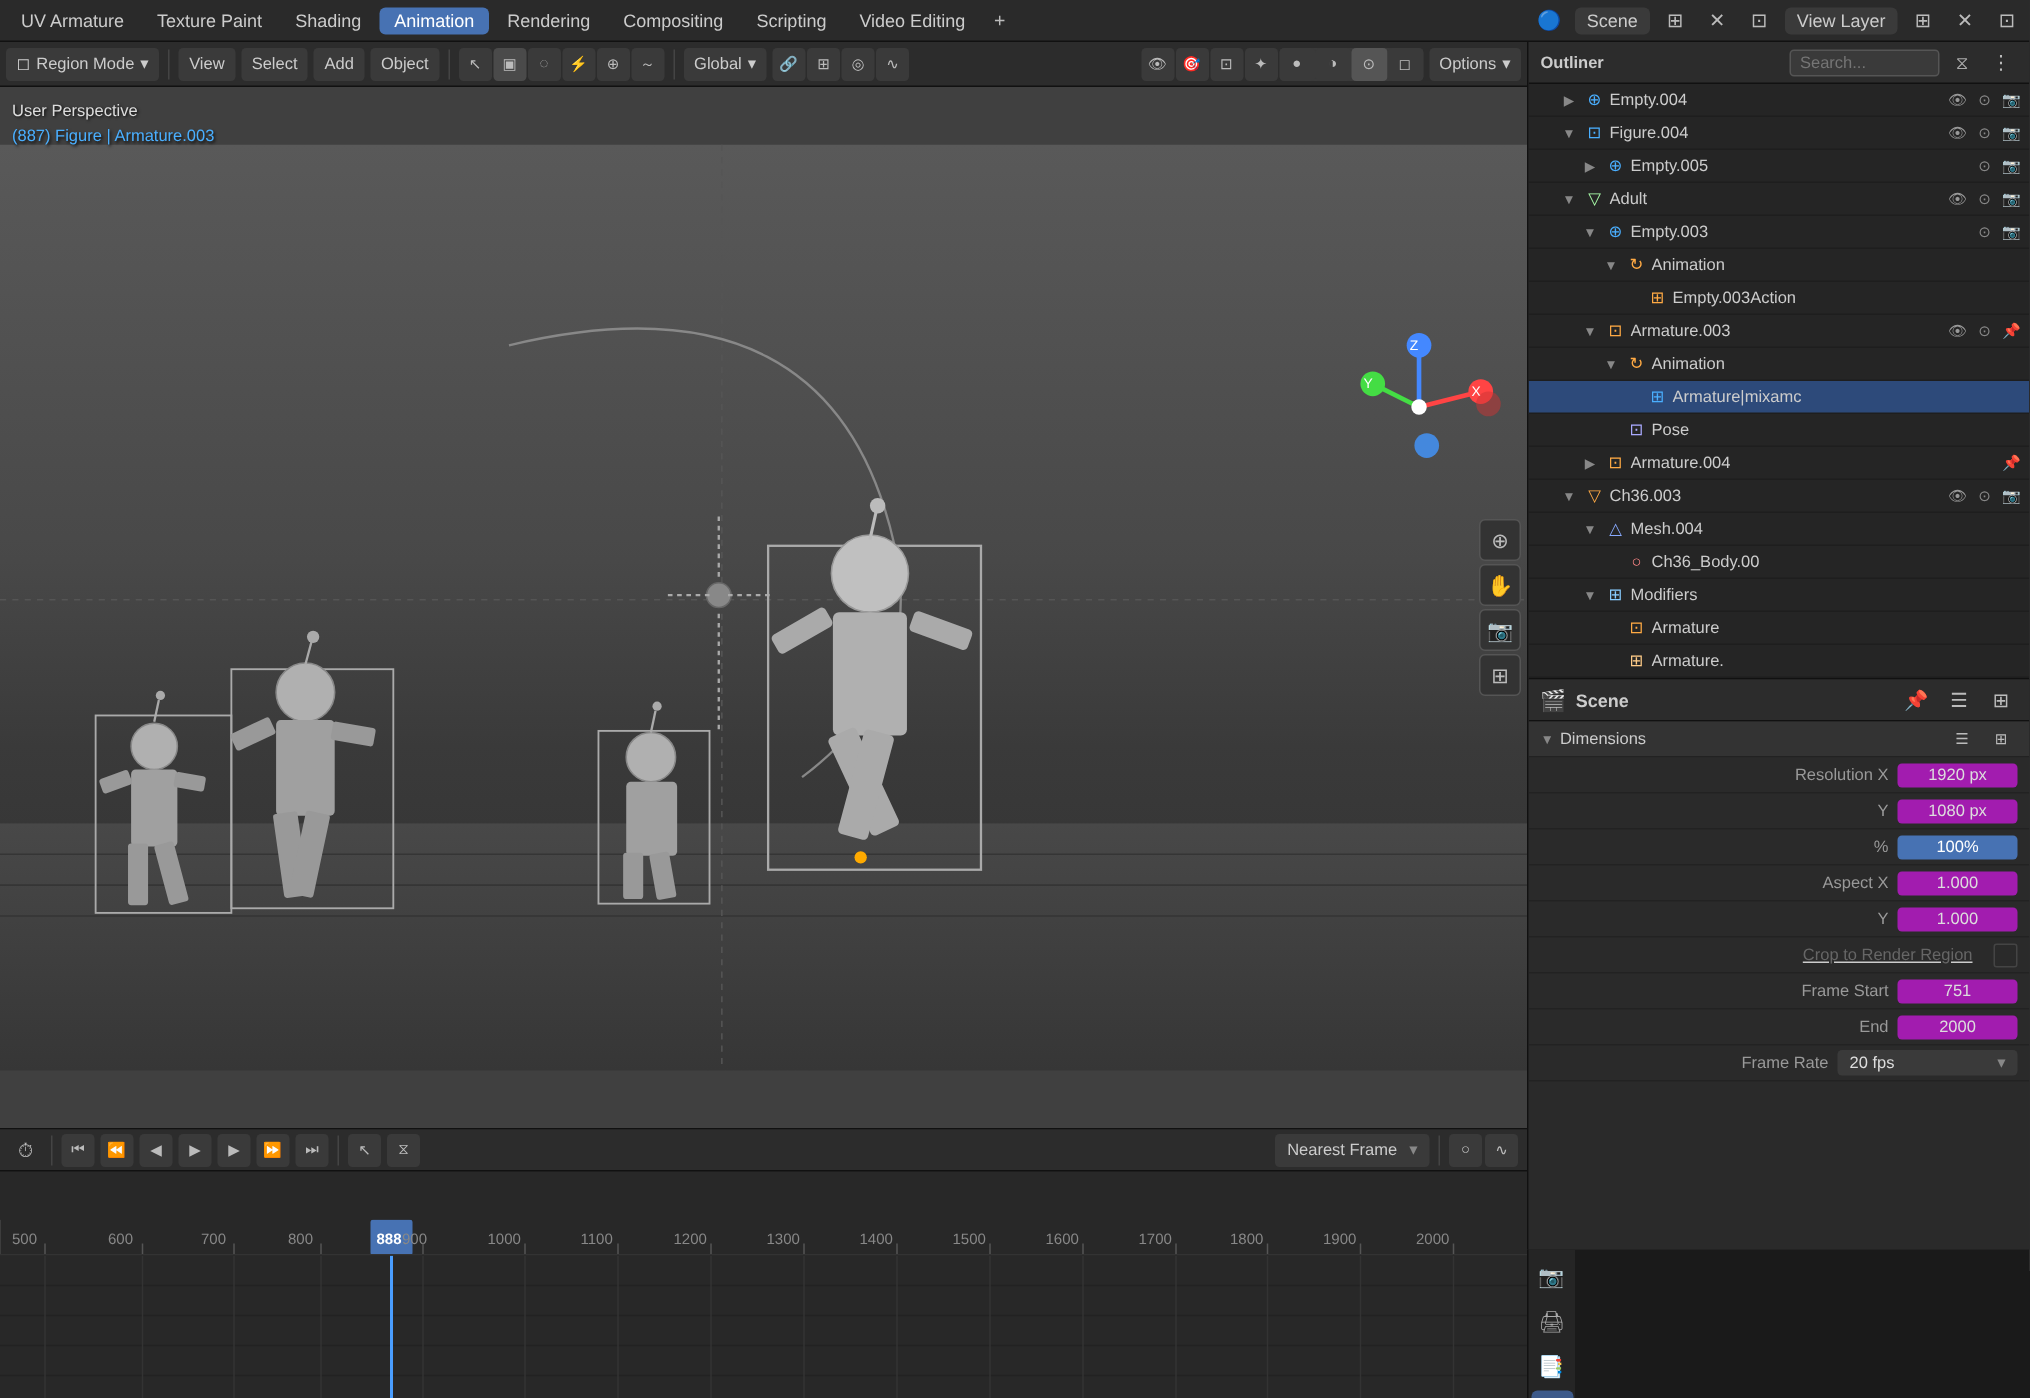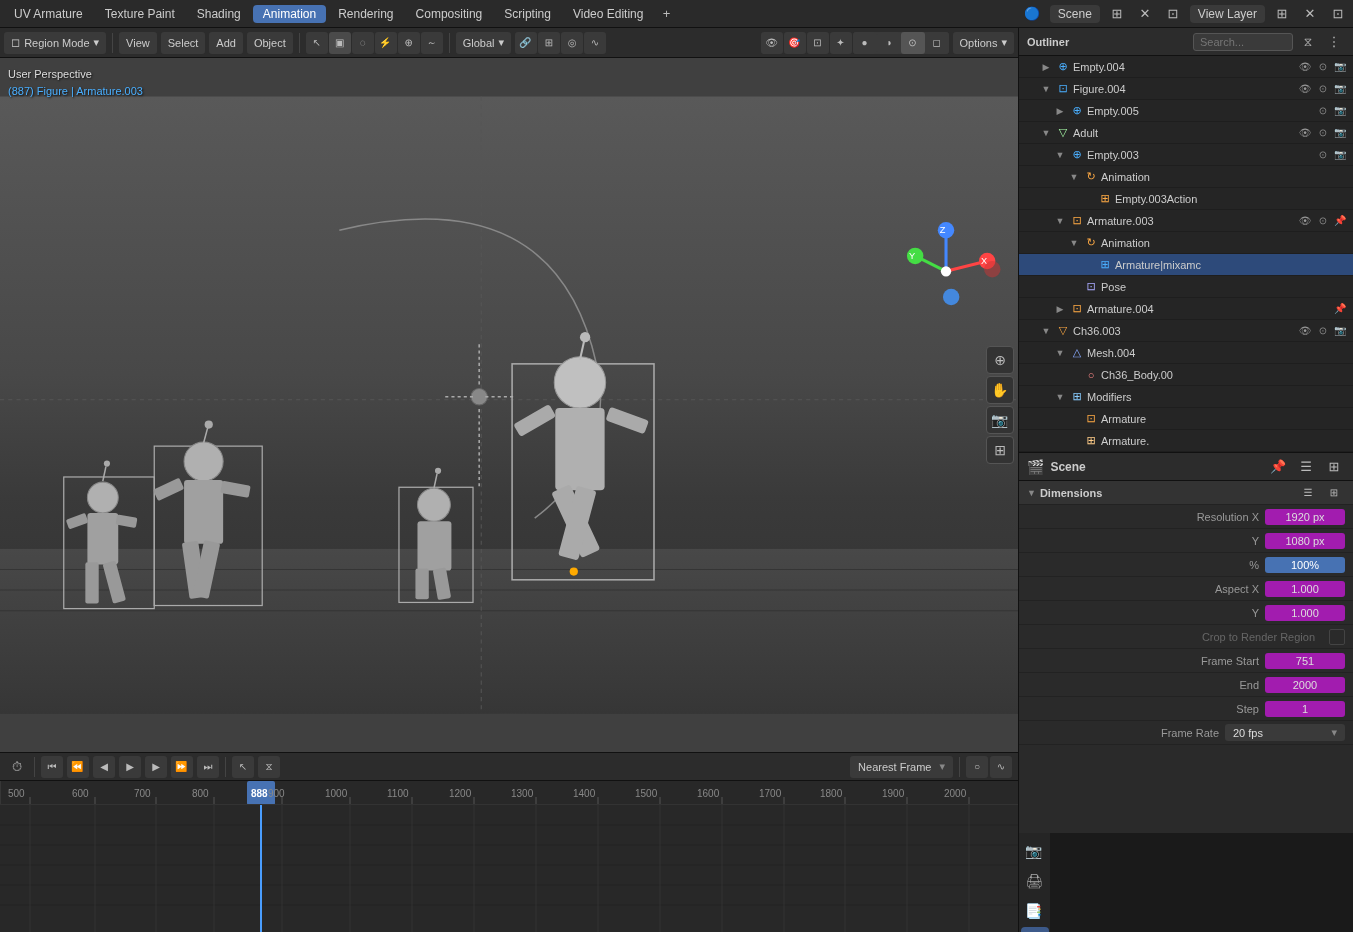--- a/index.html
+++ b/index.html
@@ -348,21 +348,21 @@
       padding: 0 8px;
       background: #333;
       border-bottom: 1px solid #222;
       cursor: pointer;
       gap: 4px;
     }
 
     .section-title {
       font-size: 11px;
       color: #ccc;
-      font-weight: bold;
+      font-weight: normal;
     }
 
     .prop-row {
       display: flex;
       align-items: center;
       height: 24px;
       padding: 0 8px;
       border-bottom: 1px solid #222;
       gap: 6px;
     }
@@ -735,21 +735,21 @@
         <div class="vp-separator"></div>
 
         <div class="snapping-options">
           <div class="tl-btn">○</div>
           <div class="tl-btn">∿</div>
         </div>
       </div>
 
       <div style="flex:1; display:flex; flex-direction:column; overflow:hidden;">
 
-        <div class="timeline-ruler" style="position:relative; overflow:hidden;">
+        <div class="timeline-ruler" style="position:relative; overflow:hidden;margin-top:32px;">
           <svg width="100%" height="24">
 
             <rect width="100%" height="24" fill="#282828"></rect>
 
             <line x1="0" y1="0" x2="0" y2="24" stroke="#444" stroke-width="1"></line>
 
             <text x="8" y="16" fill="#888" font-size="10">500</text>
             <line x1="30" y1="16" x2="30" y2="24" stroke="#555" stroke-width="1"></line>
 
             <text x="72" y="16" fill="#888" font-size="10">600</text>
@@ -1050,40 +1050,36 @@
         </div>
 
         <div class="prop-row">
           <div class="prop-label">Y</div>
           <div class="prop-value">1.000</div>
         </div>
 
 
         <div class="prop-row">
           <div class="prop-label" style="text-align:right; flex:1;"></div>
-          <div style="display:flex; align-items:flex-start; gap:6px;">
+          <div style="display:flex; align-items:flex-start; gap:6px;text-decoration:underline;">
             <div class="prop-value disabled" style="background:none; min-width:auto; color:#666;">Crop to Render Region</div>
             <div class="prop-checkbox" style="border-color:#444;"></div>
           </div>
         </div>
 
         <div class="prop-row">
           <div class="prop-label">Frame Start</div>
           <div class="prop-value">751</div>
         </div>
 
         <div class="prop-row">
           <div class="prop-label">End</div>
           <div class="prop-value">2000</div>
         </div>
 
-        <div class="prop-row">
-          <div class="prop-label">Step</div>
-          <div class="prop-value">1</div>
-        </div>
 
         <div class="prop-row">
           <div class="prop-label">Frame Rate</div>
           <div class="prop-value-wide">
             <span>20 fps</span>
             <span style="color:#888;">▾</span>
           </div>
         </div>
       </div>
     </div>

